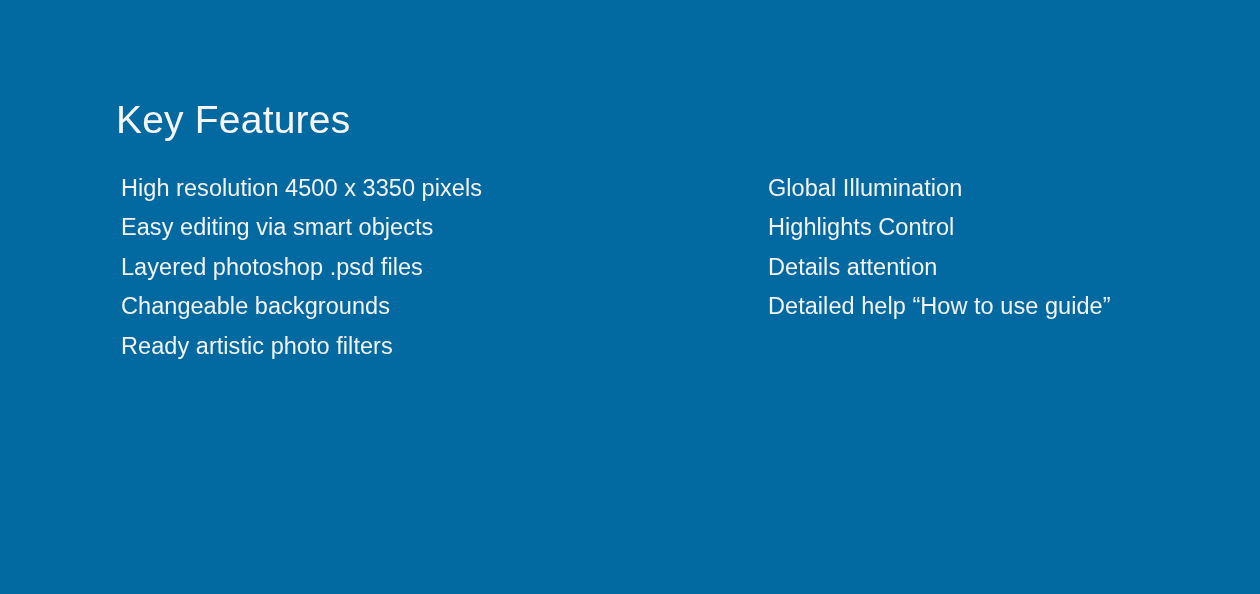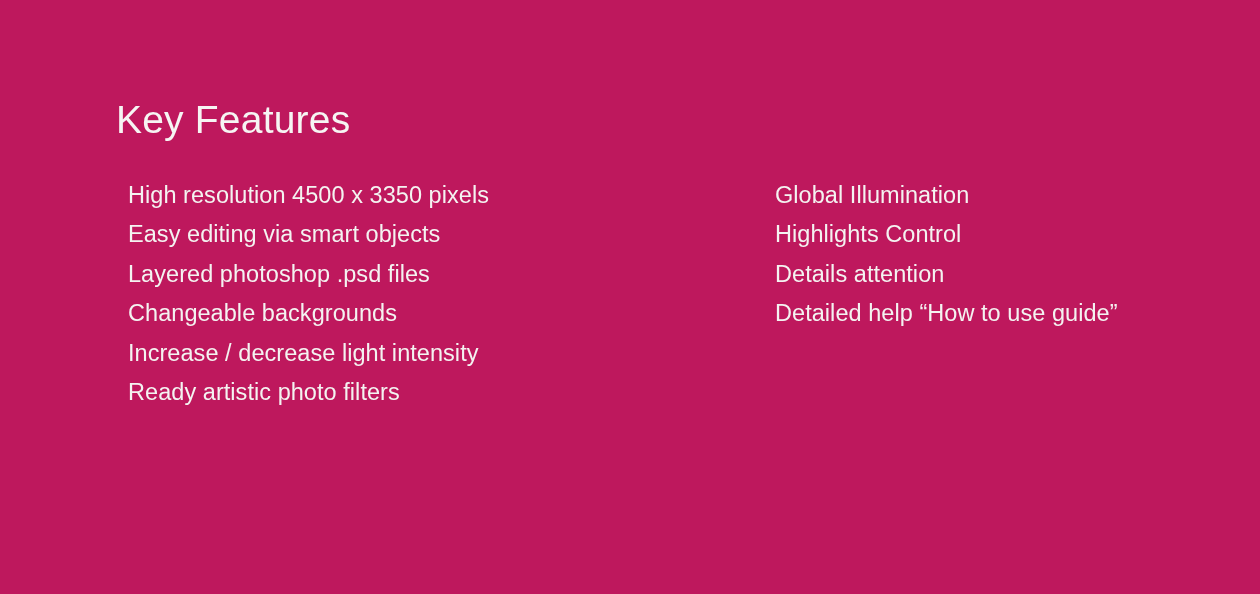--- a/index.html
+++ b/index.html
@@ -12,21 +12,21 @@
     height: 594px;
     background: #282725;
     font-family: "Liberation Sans", sans-serif;
     overflow: hidden;
   }
 
   .slide {
     position: relative;
     width: 1260px;
     height: 594px;
-    background: #be185d;
+    background: #0369a1;
     box-sizing: border-box;
   }
 
   .page-title {
     position: absolute;
     left: 116px;
     top: 74px;
     font-size: 39px;
     font-weight: 300;
     letter-spacing: 0.2px;
@@ -45,21 +45,21 @@
   .feature-column {
     position: absolute;
     top: 0;
   }
 
   .feature-column.left  { left: 116px; width: 600px; }
   .feature-column.right { left: 763px; width: 460px; }
 
   .feature-list {
     list-style: none;
-    margin: 12px;
+    margin: 5px;
     padding: 0;
   }
 
   .feature-item {
     font-size: 23.5px;
     font-weight: 400;
     color: #f4f3f1;
     line-height: 1;
     height: 39.4px;
     white-space: nowrap;
@@ -74,21 +74,20 @@
   <h1 class="page-title">Key Features</h1>
 
   <div class="columns">
 
     <div class="feature-column left">
       <ul class="feature-list">
         <li class="feature-item">High resolution 4500 x 3350 pixels</li>
         <li class="feature-item">Easy editing via smart objects</li>
         <li class="feature-item">Layered photoshop .psd files</li>
         <li class="feature-item">Changeable backgrounds</li>
-        <li class="feature-item">Increase / decrease light intensity</li>
         <li class="feature-item">Ready artistic photo filters</li>
       </ul>
     </div>
 
     <div class="feature-column right">
       <ul class="feature-list">
         <li class="feature-item">Global Illumination</li>
         <li class="feature-item">Highlights Control</li>
         <li class="feature-item">Details attention</li>
         <li class="feature-item">Detailed help “How to use guide”</li>

